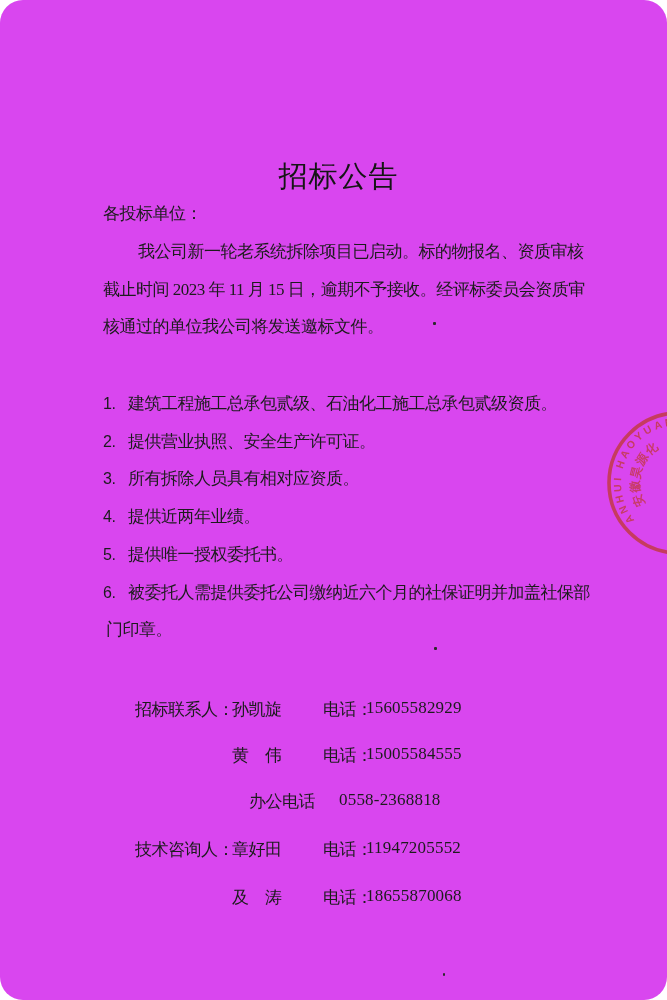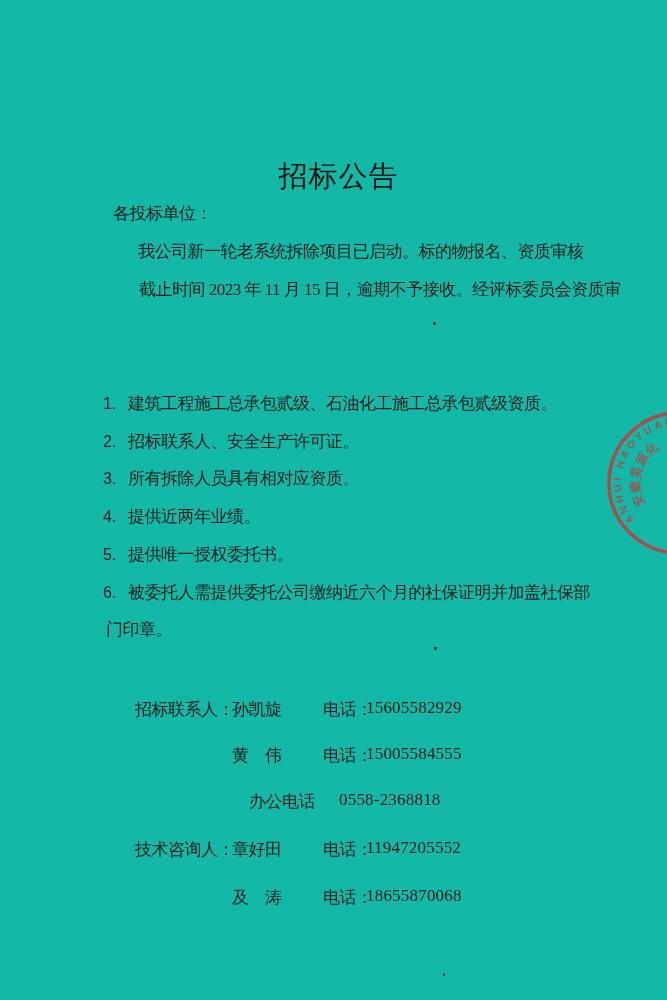--- a/index.html
+++ b/index.html
@@ -4,24 +4,25 @@
 <style>
   html, body {
     margin: 0;
     padding: 0;
     background: #ffffff;
   }
   .page {
     position: relative;
     width: 667px;
     height: 1000px;
-    background: #14b8a6;
+    background: #d946ef;
     overflow: hidden;
     font-family: "Liberation Serif", "DejaVu Serif", serif;
     color: #1c1c1c;
+    border-radius: 23px;
   }
   .doc-title {
     position: absolute;
     top: 157px;
     left: 0;
     width: 667px;
     padding-left: 10px;
     box-sizing: border-box;
     text-align: center;
     font-size: 29px;
@@ -69,33 +70,34 @@
     opacity: 0.88;
   }
 </style>
 </head>
 <body>
 
 <div class="page">
 
   <div class="doc-title">招标公告</div>
 
-  <div class="line" style="top:203px; left:103px;margin-left:10px;">各投标单位：</div>
+  <div class="line" style="top:203px; left:103px;">各投标单位：</div>
 
   <div class="line" style="top:241px; left:138px;">我公司新一轮老系统拆除项目已启动。标的物报名、资质审核</div>
-  <div class="line" style="top:279px; left:103px;margin-left:36px;">截止时间 2023 年 11 月 15 日，逾期不予接收。经评标委员会资质审</div>
+  <div class="line" style="top:279px; left:103px;">截止时间 2023 年 11 月 15 日，逾期不予接收。经评标委员会资质审</div>
+  <div class="line" style="top:316px; left:103px;">核通过的单位我公司将发送邀标文件。</div>
 
 
   <div class="line" style="top:393px; left:0; width:667px;">
     <span class="req-num">1.</span>
     <span class="req-text">建筑工程施工总承包贰级、石油化工施工总承包贰级资质。</span>
   </div>
   <div class="line" style="top:431px; left:0; width:667px;">
     <span class="req-num">2.</span>
-    <span class="req-text">招标联系人、安全生产许可证。</span>
+    <span class="req-text">提供营业执照、安全生产许可证。</span>
   </div>
   <div class="line" style="top:468px; left:0; width:667px;">
     <span class="req-num">3.</span>
     <span class="req-text">所有拆除人员具有相对应资质。</span>
   </div>
   <div class="line" style="top:506px; left:0; width:667px;">
     <span class="req-num">4.</span>
     <span class="req-text">提供近两年业绩。</span>
   </div>
   <div class="line" style="top:544px; left:0; width:667px;">

